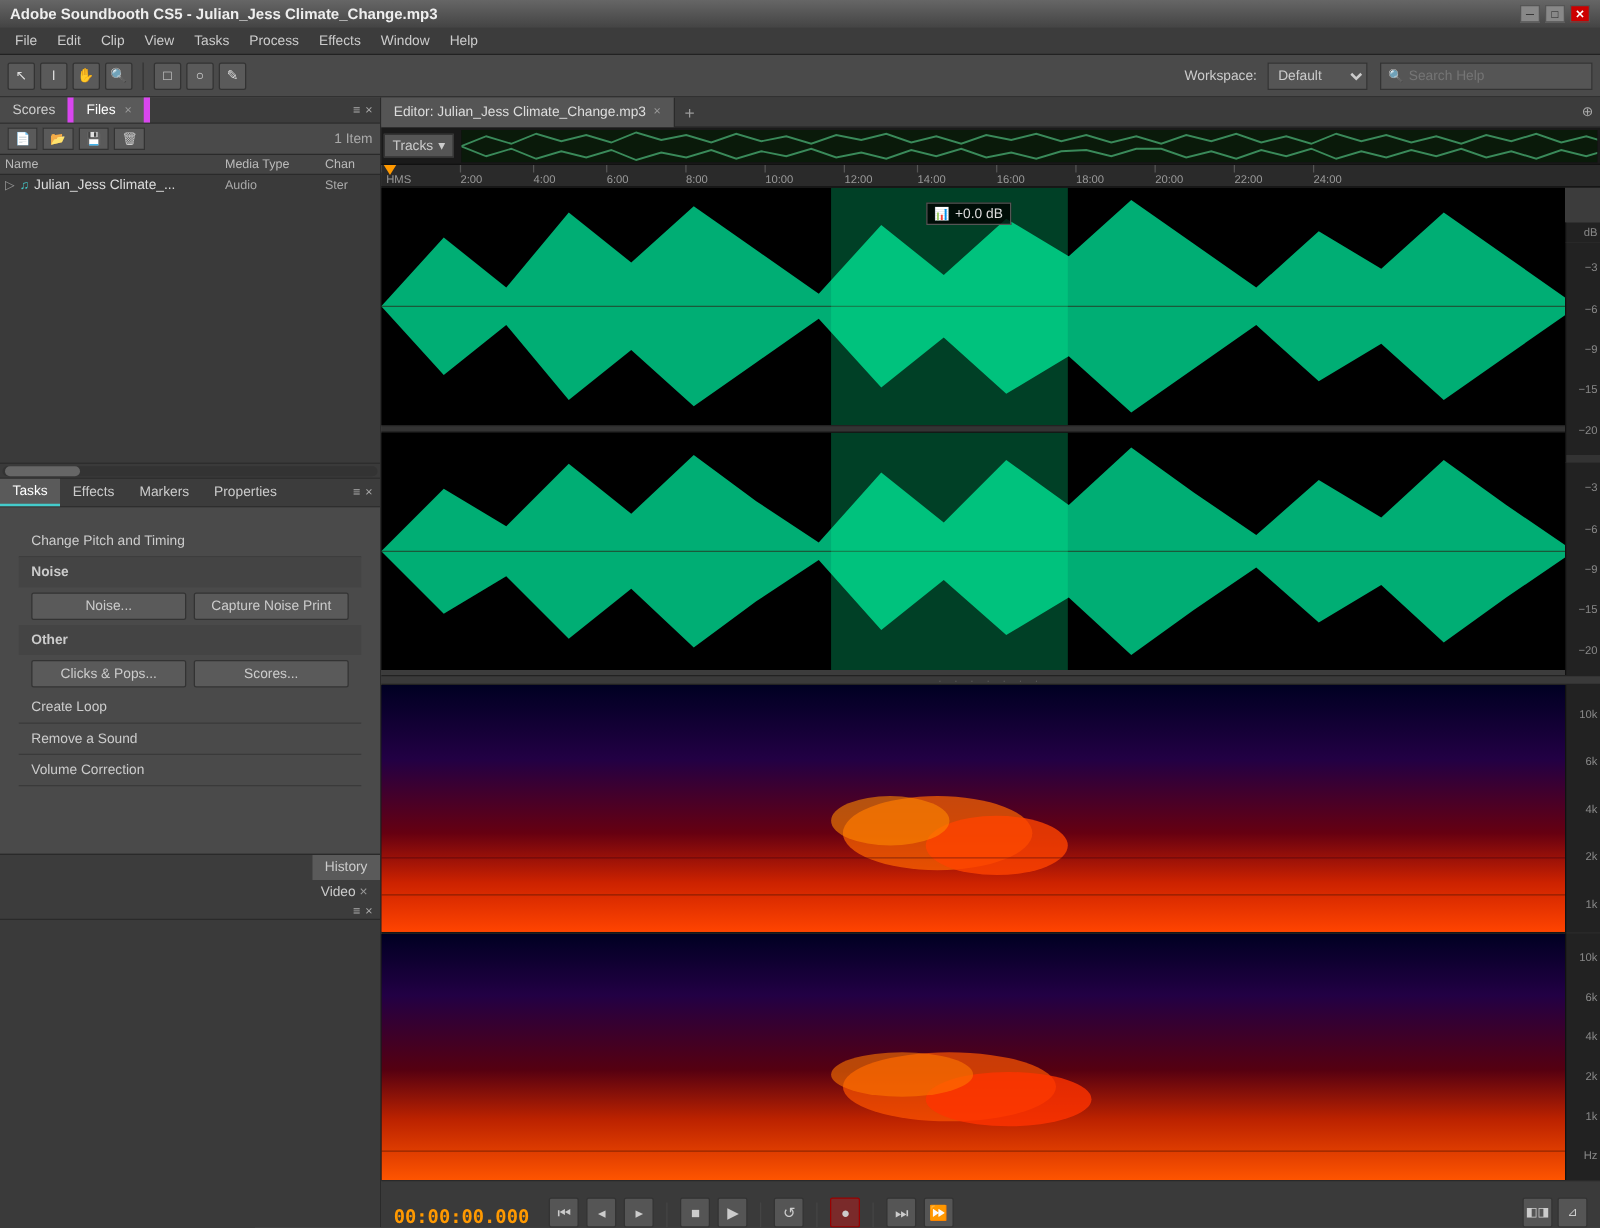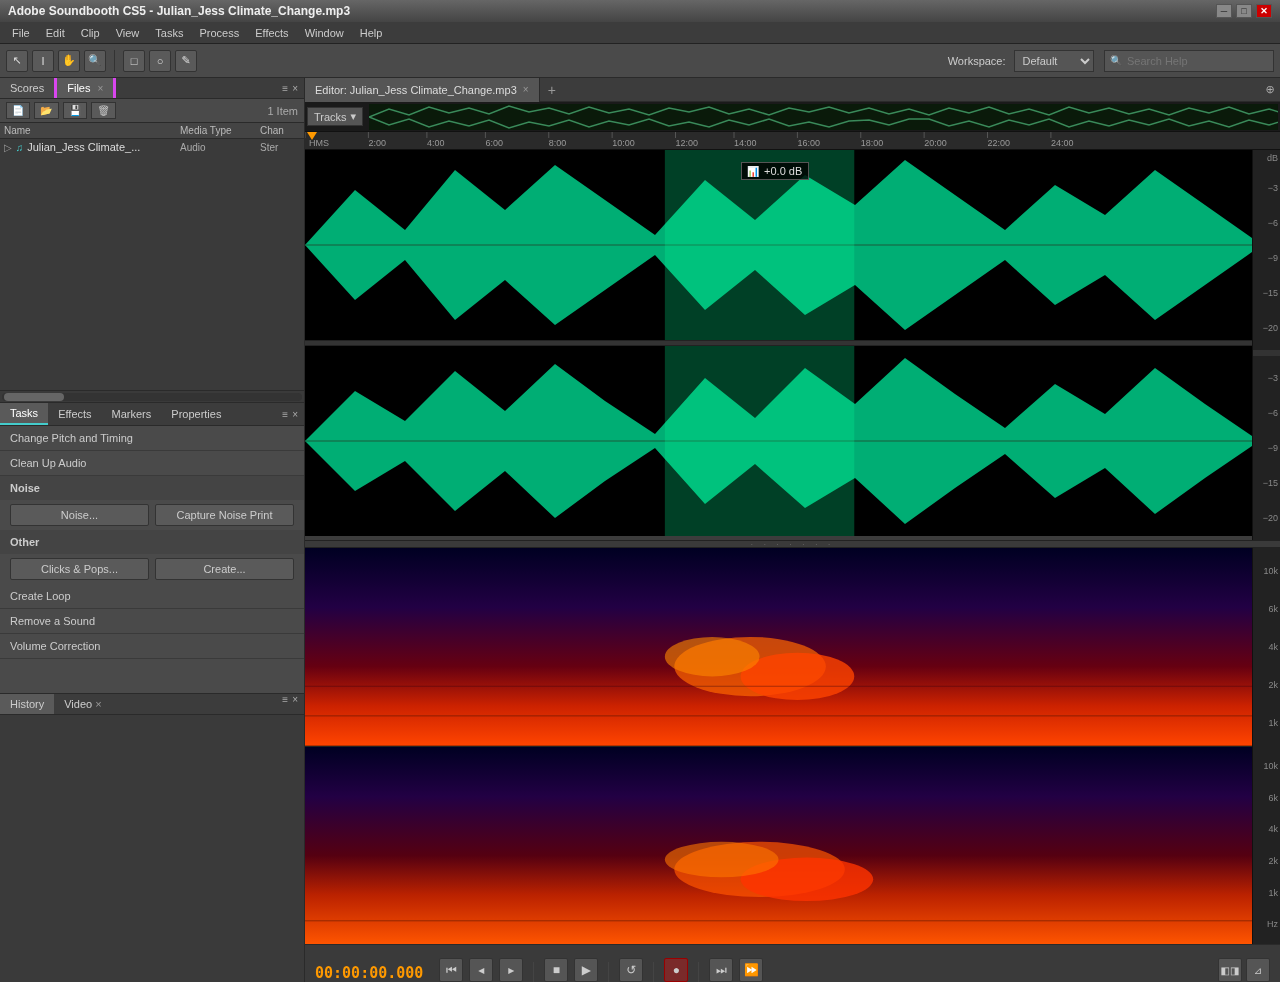--- a/index.html
+++ b/index.html
@@ -49,21 +49,21 @@
 
     
     #main { display: flex; height: calc(982px - 22px - 22px - 34px); }
 
     
     #left-panel { width: 305px; display: flex; flex-direction: column; background: #4a4a4a; border-right: 1px solid #2a2a2a; flex-shrink: 0; }
 
     
     #files-tabs { display: flex; align-items: center; background: #3c3c3c; border-bottom: 1px solid #2a2a2a; }
     .panel-tab {
-      padding: 4px 10px; font-size: 11px; color: #ccc; cursor: pointer; border-right: 3px solid #d946ef; background: #4a4a4a;
+      padding: 4px 10px; font-size: 11px; color: #ccc; cursor: pointer; border-right: 5px solid #d946ef; background: #4a4a4a;
     }
     .panel-tab.active { background: #5a5a5a; color: #fff; }
     .panel-tab-close { margin-left: 4px; color: #999; font-size: 10px; }
     .panel-options { margin-left: auto; display: flex; align-items: center; padding: 0 4px; }
     .panel-opt-btn { color: #aaa; font-size: 10px; cursor: pointer; padding: 0 2px; }
 
     
     #files-toolbar {
       display: flex; align-items: center; background: #4a4a4a; padding: 3px 6px; border-bottom: 1px solid #2a2a2a; gap: 4px;
     }
@@ -90,34 +90,34 @@
     }
     .scrollbar-track { flex: 1; height: 8px; background: #333; margin: 0 2px; border-radius: 4px; position: relative; }
     .scrollbar-thumb { width: 60px; height: 8px; background: #666; border-radius: 4px; position: absolute; left: 2px; }
 
     
     #tasks-tabs { display: flex; align-items: center; background: #3c3c3c; border-bottom: 1px solid #2a2a2a; border-top: 1px solid #2a2a2a; }
     .tasks-tab { padding: 4px 10px; font-size: 11px; color: #ccc; cursor: pointer; }
     .tasks-tab.active { background: #5a5a5a; color: #fff; border-bottom: 2px solid #4cc; }
 
     
-    #tasks-panel { background: #4a4a4a; padding: 0; overflow-y: auto; }
+    #tasks-panel { background: #4a4a4a; padding: 15px; overflow-y: auto; }
     .task-item {
       padding: 6px 10px; font-size: 11px; color: #ccc; cursor: pointer; border-bottom: 1px solid #3a3a3a;
     }
     .task-section { padding: 6px 10px; background: #444; }
     .task-section-label { font-size: 11px; color: #ccc; font-weight: bold; }
     .task-buttons { display: flex; gap: 6px; padding: 4px 10px; }
     .task-btn {
       flex: 1; background: #5a5a5a; border: 1px solid #333; color: #ccc;
       font-size: 11px; padding: 4px 8px; cursor: pointer; border-radius: 2px;
     }
 
     
-    #bottom-tabs { display: flex; align-items: flex-start; background: #3c3c3c; border-top: 1px solid #2a2a2a; border-bottom: 1px solid #2a2a2a; }
+    #bottom-tabs { display: flex; align-items: flex-end; background: #3c3c3c; border-top: 1px solid #2a2a2a; border-bottom: 1px solid #2a2a2a; flex-direction: column; }
     .bottom-tab { padding: 4px 10px; font-size: 11px; color: #ccc; cursor: pointer; }
     .bottom-tab.active { background: #5a5a5a; }
     .bottom-panel { flex: 1; background: #3a3a3a; min-height: 80px; }
 
     
     #editor-panel { flex: 1; display: flex; flex-direction: column; background: #3c3c3c; }
 
     
     #editor-tabs { display: flex; align-items: center; background: #3c3c3c; border-bottom: 1px solid #2a2a2a; height: 24px; }
     #editor-tab {
@@ -260,36 +260,35 @@
       <div class="tasks-tab">Markers</div>
       <div class="tasks-tab">Properties</div>
       <div class="panel-options">
         <span class="panel-opt-btn">≡</span>
         <span class="panel-opt-btn">×</span>
       </div>
     </div>
 
     <div id="tasks-panel" style="flex:1; overflow-y:auto;">
       <div class="task-item">Change Pitch and Timing</div>
-      <div class="task-item">Clean Up Audio</div>
 
       <div class="task-section">
         <div class="task-section-label">Noise</div>
       </div>
       <div class="task-buttons">
         <button class="task-btn">Noise...</button>
         <button class="task-btn">Capture Noise Print</button>
       </div>
 
       <div class="task-section">
         <div class="task-section-label">Other</div>
       </div>
       <div class="task-buttons">
         <button class="task-btn">Clicks &amp; Pops...</button>
-        <button class="task-btn">Create...</button>
+        <button class="task-btn">Scores...</button>
       </div>
 
       <div class="task-item">Create Loop</div>
       <div class="task-item">Remove a Sound</div>
       <div class="task-item">Volume Correction</div>
     </div>
 
     <div id="bottom-tabs">
       <div class="bottom-tab active">History</div>
       <div class="bottom-tab">Video <span style="color:#999;">×</span></div>
@@ -400,21 +399,21 @@
                 <polygon points="0,95 50,45 100,75 150,25 200,65 250,18 300,55 350,88 400,32 450,72 500,22 550,58 600,12 650,48 700,82 750,38 800,68 850,22 900,58 950,92 1000,32 1050,62 1100,18 1150,52 1200,88 1250,42 1280,72 1280,95 0,95" fill="#00cc88" opacity="0.85"></polygon>
                 <polygon points="0,95 50,145 100,115 150,165 200,125 250,172 300,135 350,102 400,158 450,118 500,162 550,132 600,178 650,142 700,108 750,152 800,122 850,168 900,132 950,98 1000,158 1050,128 1100,172 1150,138 1200,102 1250,148 1280,118 1280,95 0,95" fill="#00cc88" opacity="0.85"></polygon>
                 <line x1="0" y1="95" x2="100%" y2="95" stroke="#1a5a3a" stroke-width="1"></line>
                 <rect x="38%" width="20%" height="190" fill="#00ff99" opacity="0.25"></rect>
               </svg>
             </div>
 
           </div>
         </div>
 
-        <div class="db-col" style="width:28px;">
+        <div class="db-col" style="width:28px;margin-top:28px;">
           <div style="height:16px; background:#222; border-left:1px solid #111; display:flex; align-items:center; justify-content:flex-end; padding-right:2px;">
             <span style="font-size:9px;color:#888;">dB</span>
           </div>
           <div style="flex:1; background:#222; border-left:1px solid #111; display:flex; flex-direction:column; justify-content:space-around; padding:4px 2px;">
             <span style="font-size:9px;color:#888;text-align:right;">−3</span>
             <span style="font-size:9px;color:#888;text-align:right;">−6</span>
             <span style="font-size:9px;color:#888;text-align:right;">−9</span>
             <span style="font-size:9px;color:#888;text-align:right;">−15</span>
             <span style="font-size:9px;color:#888;text-align:right;">−20</span>
           </div>

